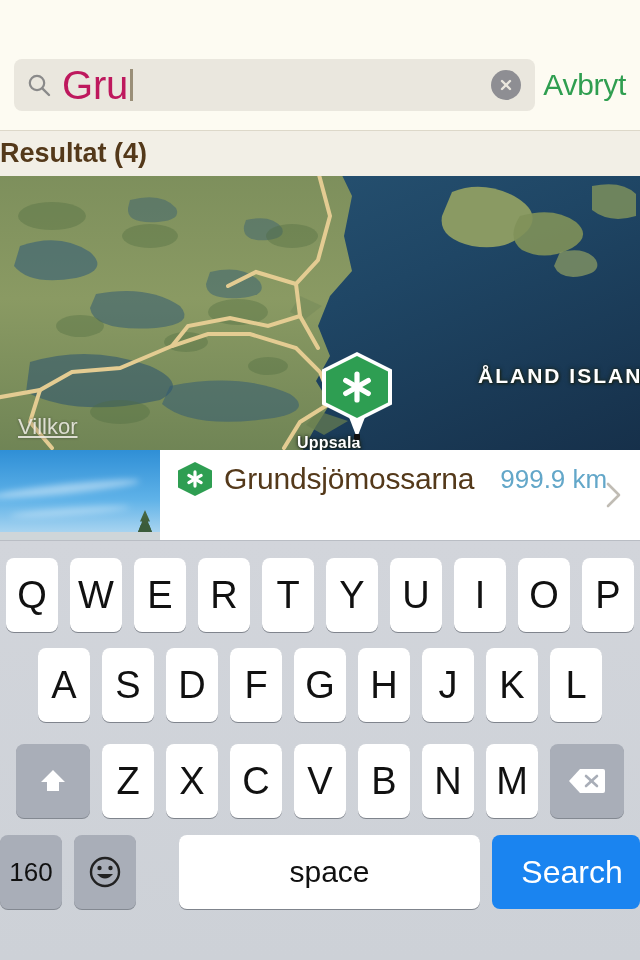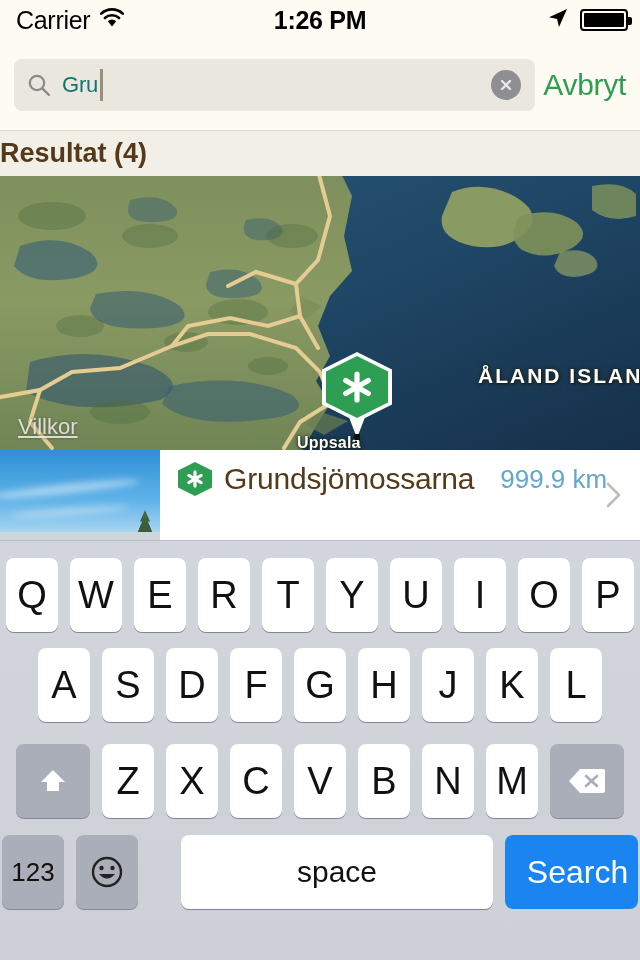--- a/index.html
+++ b/index.html
@@ -44,21 +44,21 @@
     width: 640px; height: 90px;
     background: #fdfbf2;
     display: flex; align-items: center; padding: 0 14px;
   }
   .search-field {
     flex: 1; height: 52px; background: #eae7de; border-radius: 8px;
     display: flex; align-items: center; padding: 0 12px; position: relative;
   }
   .search-glass { width: 26px; height: 26px; flex: 0 0 26px; margin-right: 10px; }
   .search-text {
-    font-size: 22px; color: #0f766e; letter-spacing: -0.2px;
+    font-size: 40px; color: #be185d; letter-spacing: -0.2px;
     line-height: 1;
     text-align: center;
   }
   .caret {
     display: inline-block; width: 3px; height: 32px;
     background: #9a8f78; margin-left: 2px; vertical-align: -6px;
   }
   .clear-btn {
     position: absolute; right: 14px; top: 50%; transform: translateY(-50%);
     width: 30px; height: 30px; border-radius: 50%; background: #8e8e93;
@@ -198,53 +198,30 @@
   }
   .krow.r2 .key { width: 52px; }
   .key.dark {
     background: #a9aeb8; box-shadow: 0 1px 0 rgba(100,105,115,.7);
   }
   .key.shift, .key.back { width: 74px; }
   .key.num { width: 62px; font-size: 26px; }
   .key.emoji { width: 62px; }
   .key.space { flex: 1; max-width: 312px; font-size: 30px; margin-left: 31px; }
   .key.search {
-    background: #1a84f0; color: #fff; width: 133px; font-size: 32px;
+    background: #1a84f0; color: #fff; width: 148px; font-size: 32px;
     box-shadow: none;
     padding-left: 12px;
   }
 </style>
 </head>
 <body>
 
 <div id="app">
 
-  <div class="statusbar">
-    <div class="sb-left">
-      <span class="sb-carrier">Carrier</span>
-      <span>
-        <svg width="28" height="22" viewBox="0 0 28 22">
-          <path d="M14 19.5l-4.2-5.2a6.6 6.6 0 018.4 0z" fill="#000"></path>
-          <path d="M3.2 6.6a16 16 0 0121.6 0" stroke="#000" stroke-width="2.6" fill="none" stroke-linecap="round"></path>
-          <path d="M6.9 10.9a11 11 0 0114.2 0" stroke="#000" stroke-width="2.6" fill="none" stroke-linecap="round"></path>
-        </svg>
-      </span>
-    </div>
-    <div class="sb-center">1:26 PM</div>
-    <div class="sb-right">
-      <span>
-        <svg width="24" height="24" viewBox="0 0 24 24">
-          <path d="M21 3L3 11.2l8.1 1.9L13 21z" fill="#000"></path>
-        </svg>
-      </span>
-      <span class="battery">
-          <i></i>
-        </span>
-    </div>
-  </div>
 
   <div class="searchbar">
     <div class="search-field" title="Sök">
       <span class="search-glass">
         <svg width="26" height="26" viewBox="0 0 26 26">
           <circle cx="11" cy="11" r="7.2" stroke="#8a8a8a" stroke-width="2.2" fill="none"></circle>
           <line x1="16.3" y1="16.3" x2="23" y2="23" stroke="#8a8a8a" stroke-width="2.4" stroke-linecap="round"></line>
         </svg>
       </span>
       <span class="search-text">Gru</span>
@@ -416,21 +393,21 @@
           <path d="M12 2 H35 a2 2 0 012 2 v20 a2 2 0 01-2 2 H12 L1 14 Z" fill="#fff"></path>
           <g stroke="#a9aeb8" stroke-width="2.6" stroke-linecap="round">
             <line x1="18" y1="9" x2="29" y2="19"></line>
             <line x1="29" y1="9" x2="18" y2="19"></line>
           </g>
         </svg>
       </div>
     </div>
 
     <div class="krow r4">
-      <div class="key dark num">123</div>
+      <div class="key dark num">160</div>
       <div class="key dark emoji">
         <svg width="36" height="36" viewBox="0 0 36 36">
           <circle cx="18" cy="18" r="14" fill="none" stroke="#222" stroke-width="2.4"></circle>
           <circle cx="12.5" cy="14" r="2.2" fill="#222"></circle>
           <circle cx="23.5" cy="14" r="2.2" fill="#222"></circle>
           <path d="M10 20 q8 9 16 0 z" fill="#222"></path>
         </svg>
       </div>
       <div class="key space">space</div>
       <div class="key search">Search</div>

